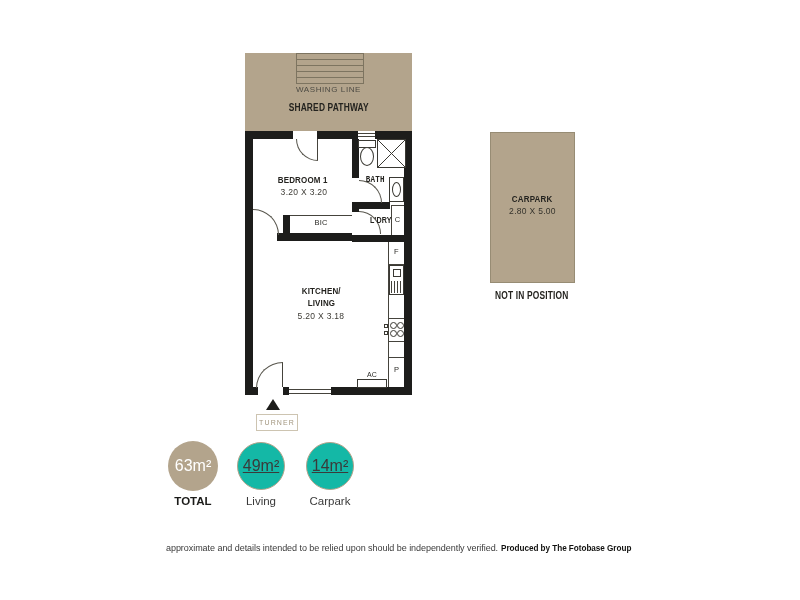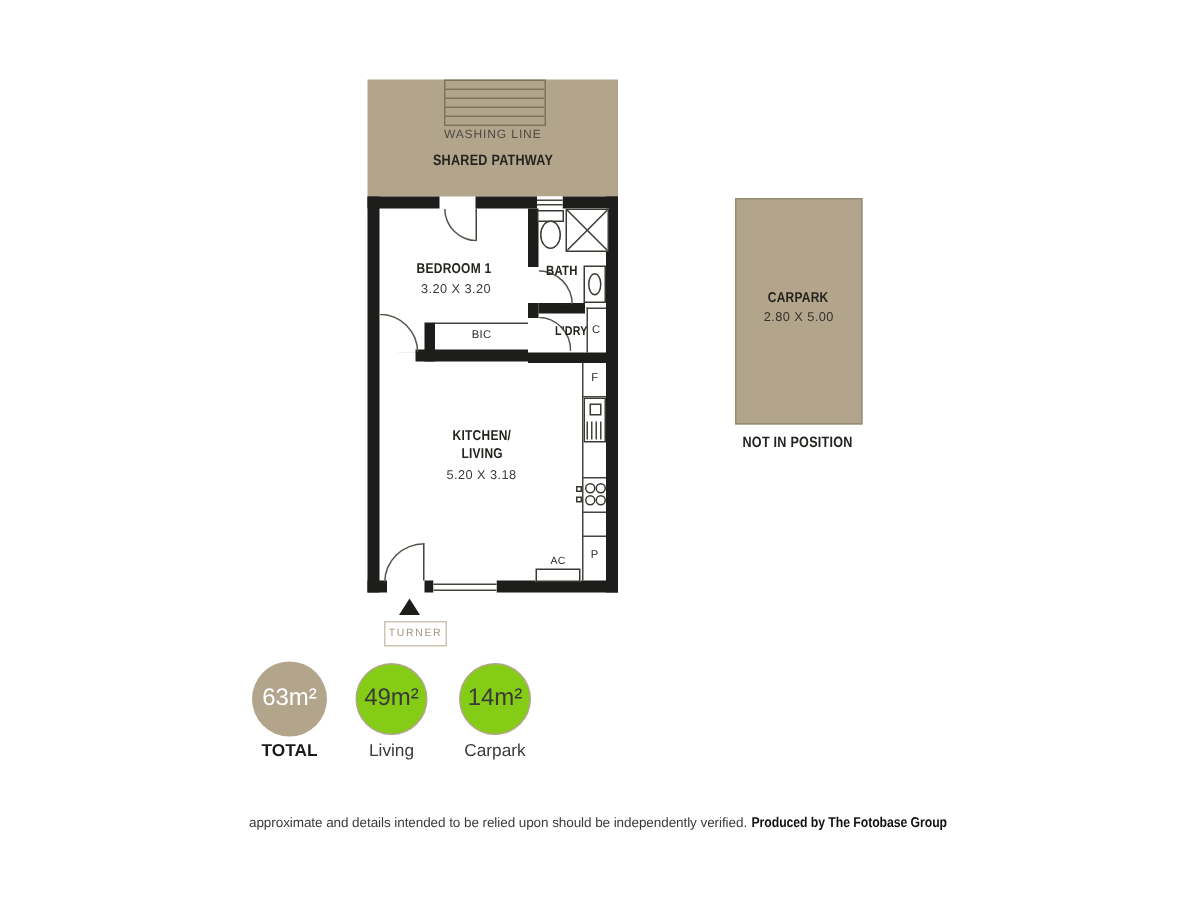--- a/index.html
+++ b/index.html
@@ -16,21 +16,21 @@
   .dims{font-weight:400;color:#3d3b35;letter-spacing:.3px;}
   .small{font-size:7.5px;color:#2c2b27;letter-spacing:.2px;}
   .arc{position:absolute;border:0 solid #56544b;}
   .arc-bl{border-left:1px solid #56544b;border-bottom:1px solid #56544b;border-bottom-left-radius:100%;}
   .arc-tr{border-top:1px solid #56544b;border-right:1px solid #56544b;border-top-right-radius:100%;}
   .arc-tl{border-top:1px solid #56544b;border-left:1px solid #56544b;border-top-left-radius:100%;}
   .fix{position:absolute;background:#fff;border:1px solid #3a3933;box-sizing:border-box;}
   .circlebadge{position:absolute;border-radius:50%;box-sizing:border-box;
                display:flex;align-items:center;justify-content:center;font-size:16px;}
   .badge-filled{background:#b3a48c;color:#ffffff;}
-  .badge-outline{background:#84cc16;border:1.5px solid #b3a48c;color:#3a3a3a;}
+  .badge-outline{background:#14b8a6;border:1.5px solid #b3a48c;color:#3a3a3a;text-decoration:underline;}
   .badge-label{position:absolute;text-align:center;font-size:11.5px;color:#3a3a3a;}
   .disc{position:absolute;left:166px;top:527px;width:500px;font-size:9px;
         color:#3a3a3a;line-height:14px;letter-spacing:-.05px;}
   .producer{font-weight:700;color:#121210;font-size:9.5px;display:inline-block;
             transform:scaleX(.86);transform-origin:left center;white-space:nowrap;}
   .washline{position:absolute;left:51px;top:0;width:68px;height:31px;
             border:1px solid #7d7460;box-sizing:border-box;}
   .washline div{position:absolute;left:0;width:100%;height:1px;background:#7d7460;}
 </style>
 </head>
@@ -117,21 +117,21 @@
   <div class="fix" style="left:384px;top:331px;width:4px;height:4px;"></div>
   <div class="tl" style="left:388px;top:341px;width:16px;height:1px;"></div>
   <div class="tl" style="left:388px;top:357px;width:16px;height:1px;"></div>
 
   <div class="fix" style="left:357px;top:379px;width:30px;height:9px;"></div>
 
   <div class="tl" style="left:290px;top:215px;width:62px;height:1px;"></div>
 
   <div class="lbl cond" style="left:253px;top:174px;width:100px;font-size:9.5px;"><span>BEDROOM 1</span></div>
   <div class="lbl dims" style="left:254px;top:187px;width:100px;font-size:8.5px;">3.20 X 3.20</div>
-  <div class="lbl cond" style="left:357px;top:175px;width:36px;font-size:9px;"><span>BATH</span></div>
+  <div class="lbl cond" style="left:357px;top:175px;width:36px;font-size:9px;font-family:Liberation Mono, monospace;"><span>BATH</span></div>
   <div class="lbl cond" style="left:360px;top:215px;width:42px;font-size:8.5px;"><span>L'DRY</span></div>
   <div class="lbl cond" style="left:253px;top:285px;width:136px;font-size:9.5px;"><span>KITCHEN/</span></div>
   <div class="lbl cond" style="left:253px;top:297px;width:136px;font-size:9.5px;"><span>LIVING</span></div>
   <div class="lbl dims" style="left:253px;top:311px;width:136px;font-size:8.5px;">5.20 X 3.18</div>
   <div class="lbl small" style="left:290px;top:218px;width:62px;">BIC</div>
   <div class="lbl small" style="left:391px;top:215px;width:13px;">C</div>
   <div class="lbl small" style="left:389px;top:247px;width:15px;">F</div>
   <div class="lbl small" style="left:389px;top:365px;width:15px;">P</div>
   <div class="lbl small" style="left:362px;top:371px;width:20px;font-size:7px;">AC</div>
 

